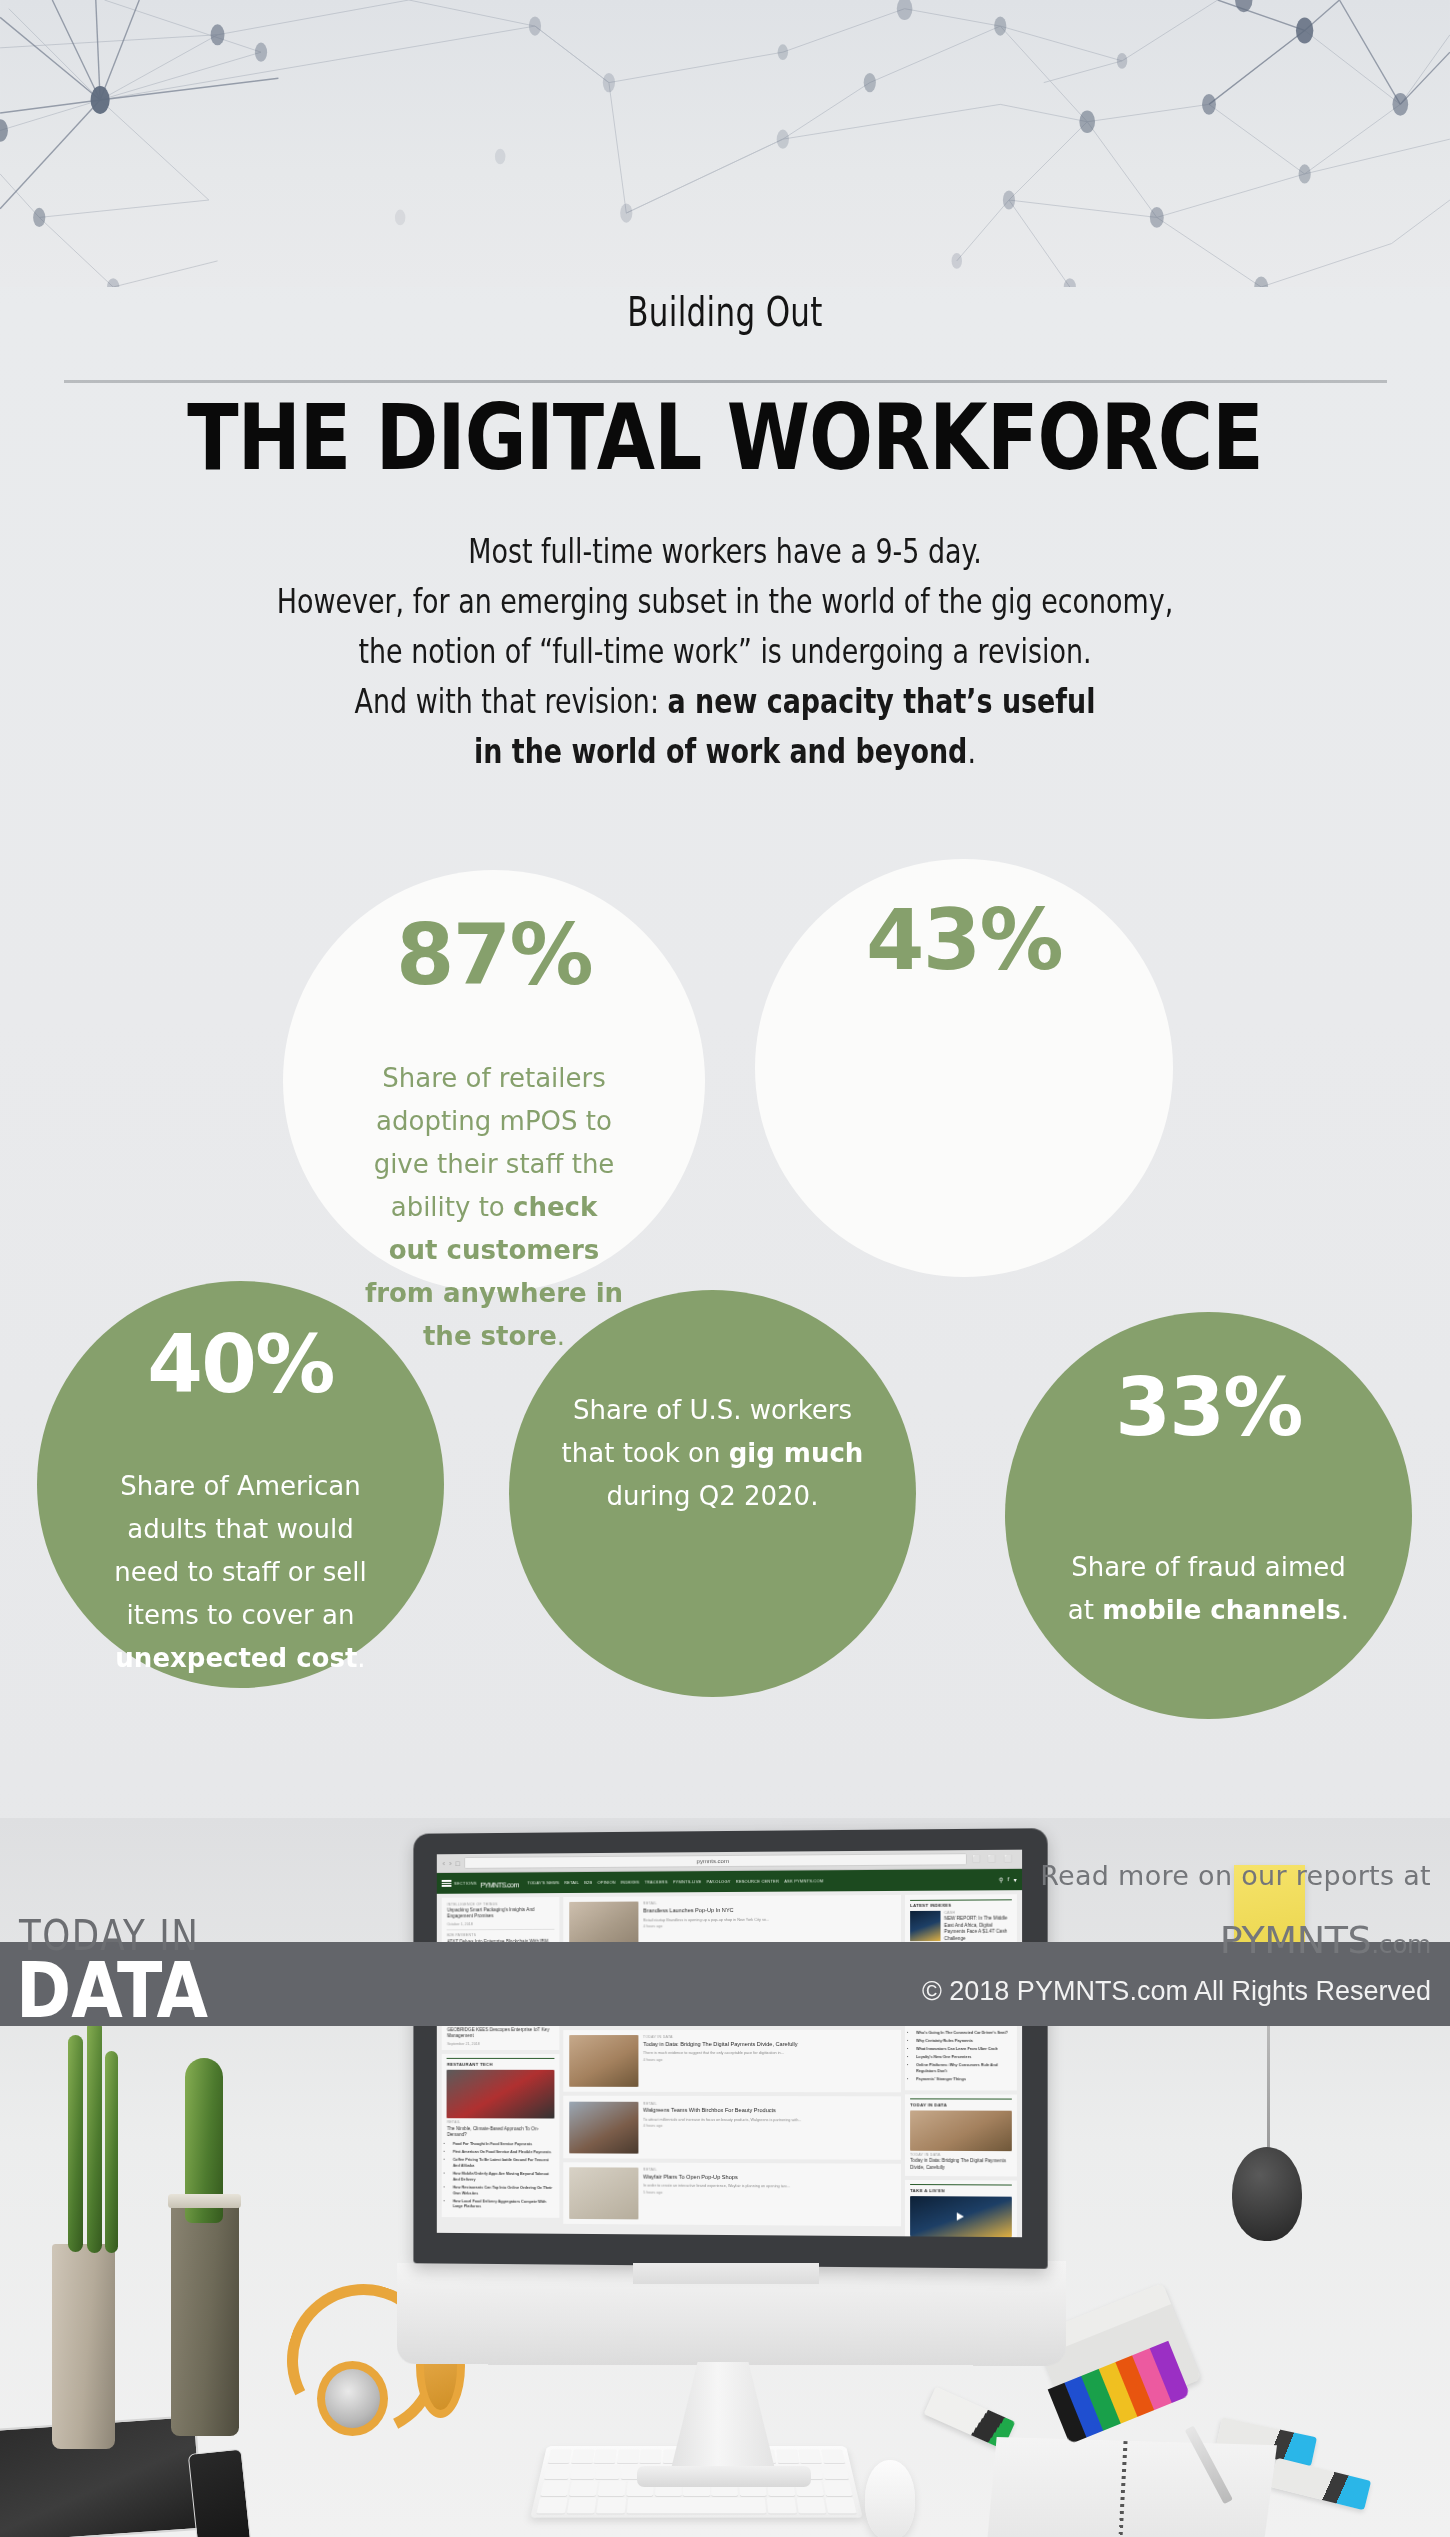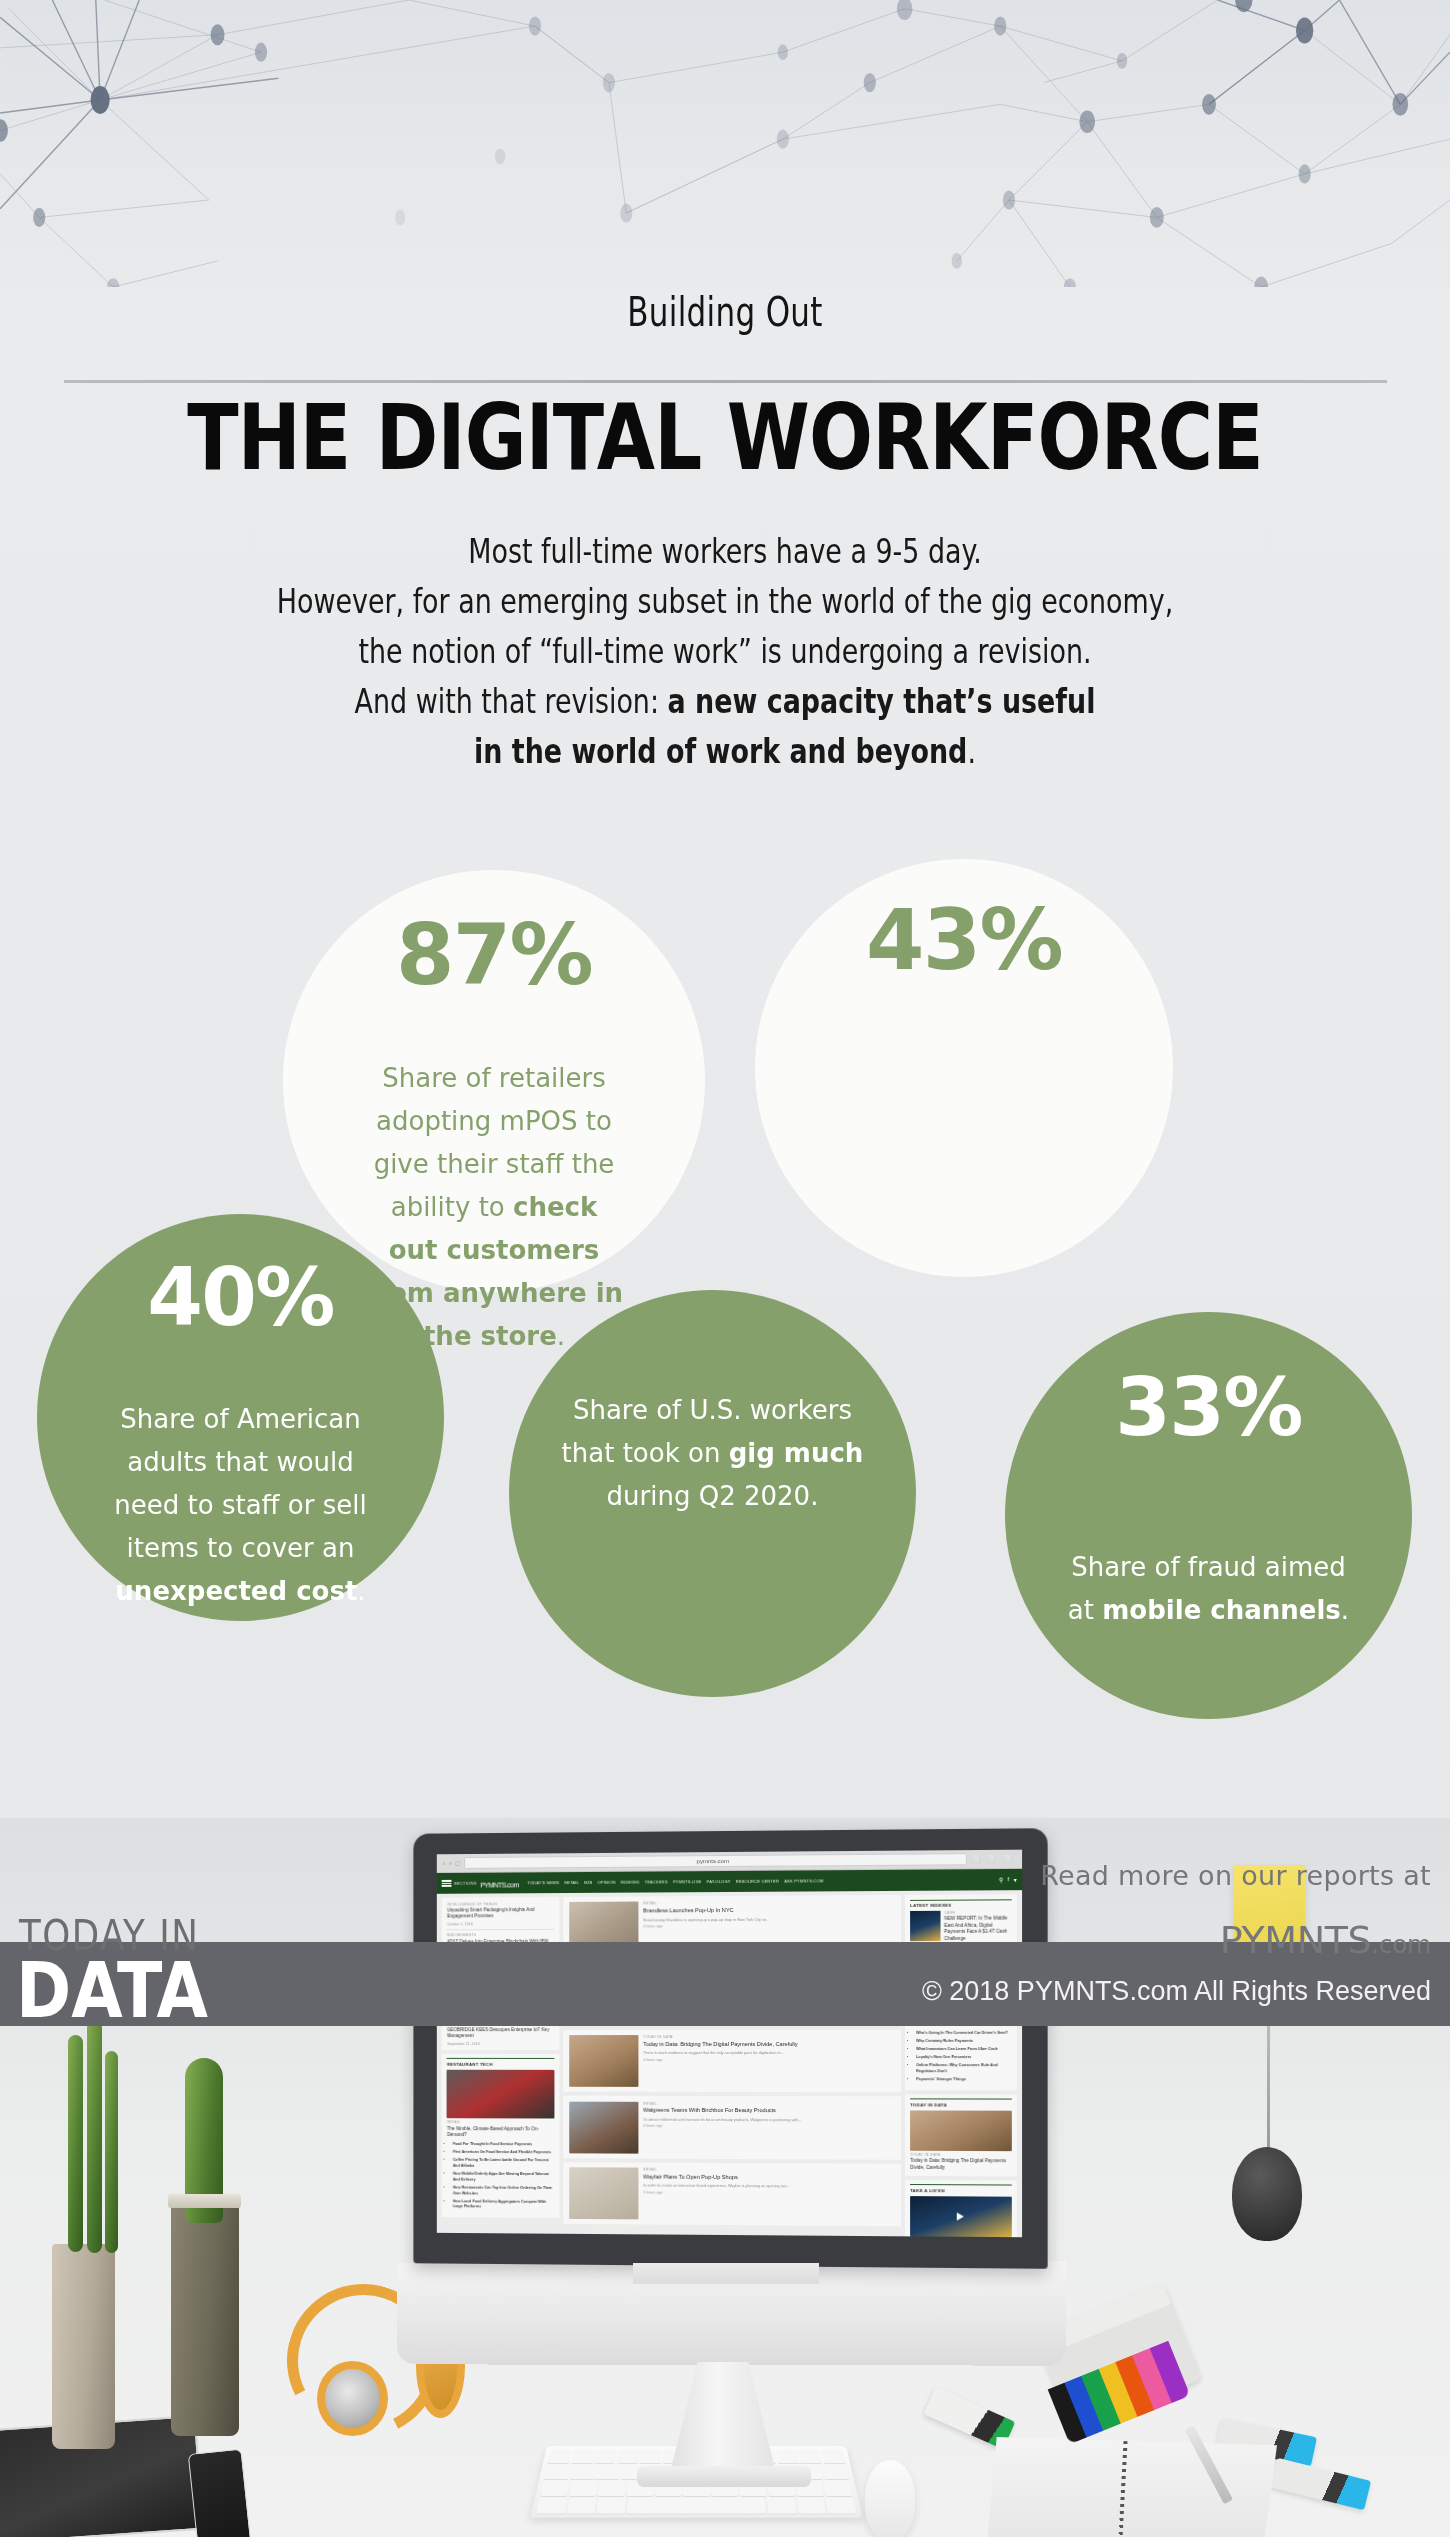--- a/index.html
+++ b/index.html
@@ -69,21 +69,21 @@
 
   
   #c87  { left:283px;  top:870px; width:422px; height:422px; padding-top:42px; }
   #c87  .pct  { font-size:84px; line-height:87px; }
   #c87  .body { font-size:26px; line-height:43px; width:261px; margin-top:12px; }
 
   #c43  { left:755px;  top:859px; width:418px; height:418px; padding-top:38px; }
   #c43  .pct  { font-size:84px; line-height:87px; }
   #c43  .body { font-size:26px; line-height:43px; width:287px; margin-top:10.4px; }
 
-  #c40  { left:37px;   top:1214px; width:407px; height:407px; padding-top:42px; }
+  #c40  { left:37px;   top:1281px; width:407px; height:407px; padding-top:42px; }
   #c40  .pct  { font-size:80px; line-height:84px; }
   #c40  .body { font-size:26px; line-height:43px; width:296px; margin-top:12px; }
 
   #c34  { left:509px;  top:1290px; width:407px; height:407px; padding-top:54px; }
   #c34  .pct  { font-size:80px; line-height:84px; }
   #c34  .body { font-size:26px; line-height:43px; width:304px; margin-top:45px; }
 
   #c33  { left:1005px; top:1312px; width:407px; height:407px; padding-top:54px; }
   #c33  .pct  { font-size:80px; line-height:84px; }
   #c33  .body { font-size:26px; line-height:43px; width:287px; margin-top:50px; }

